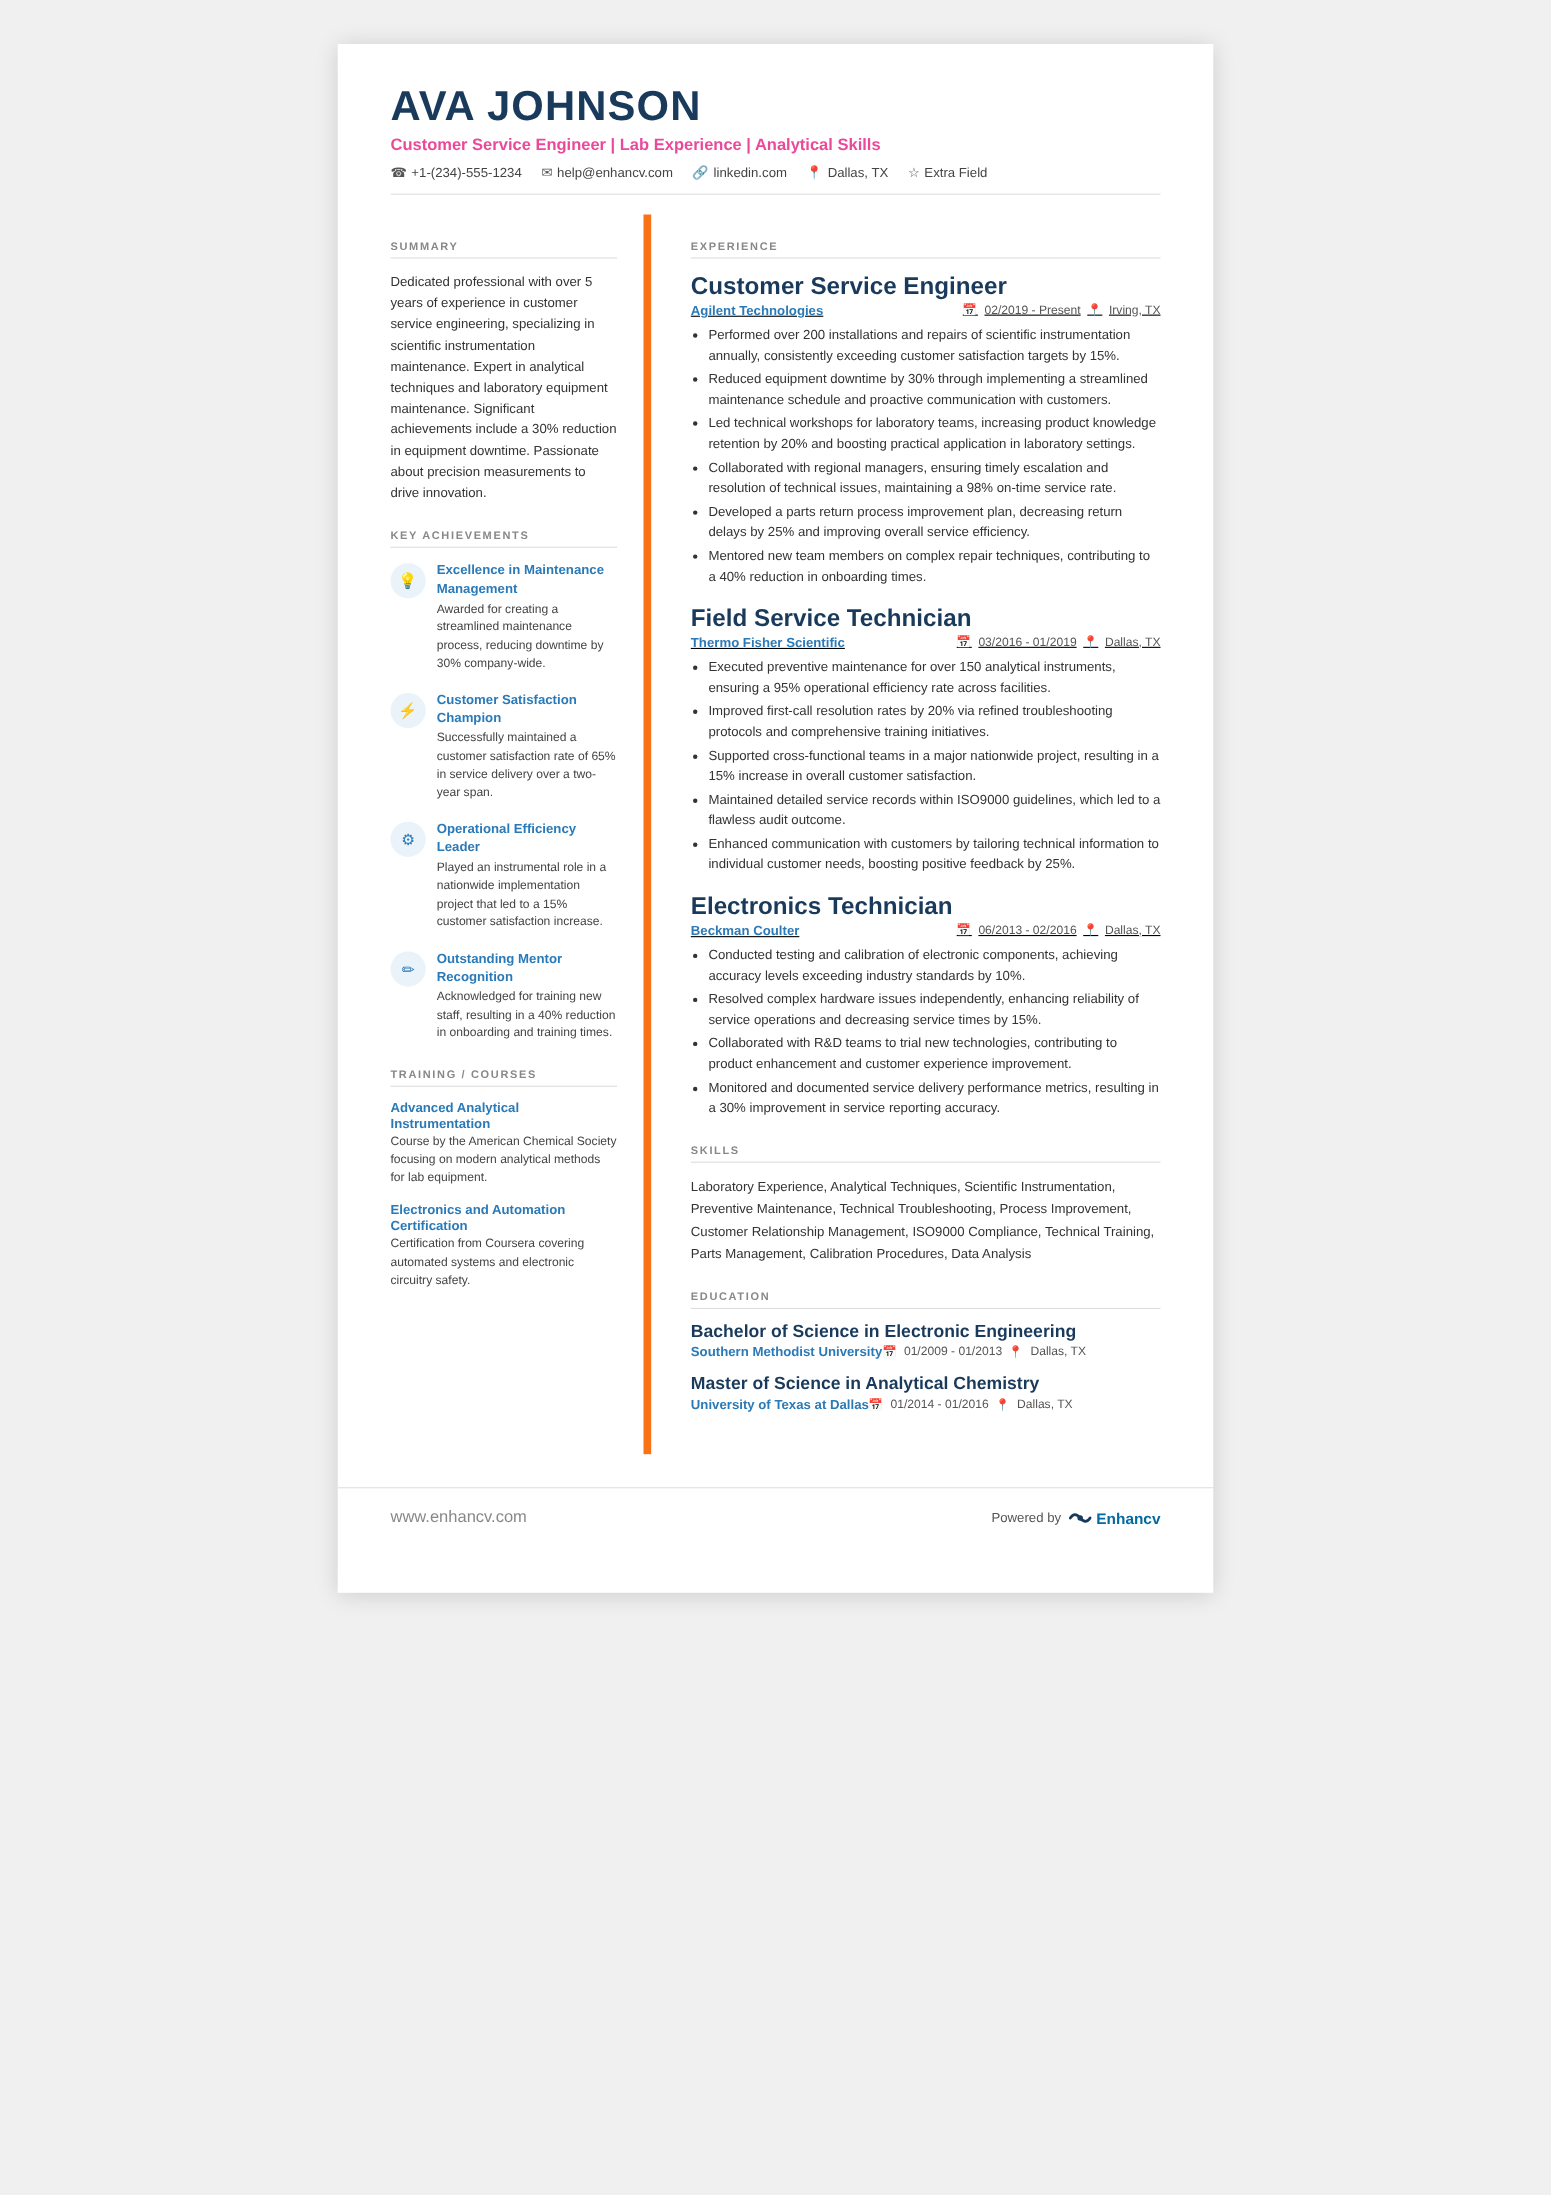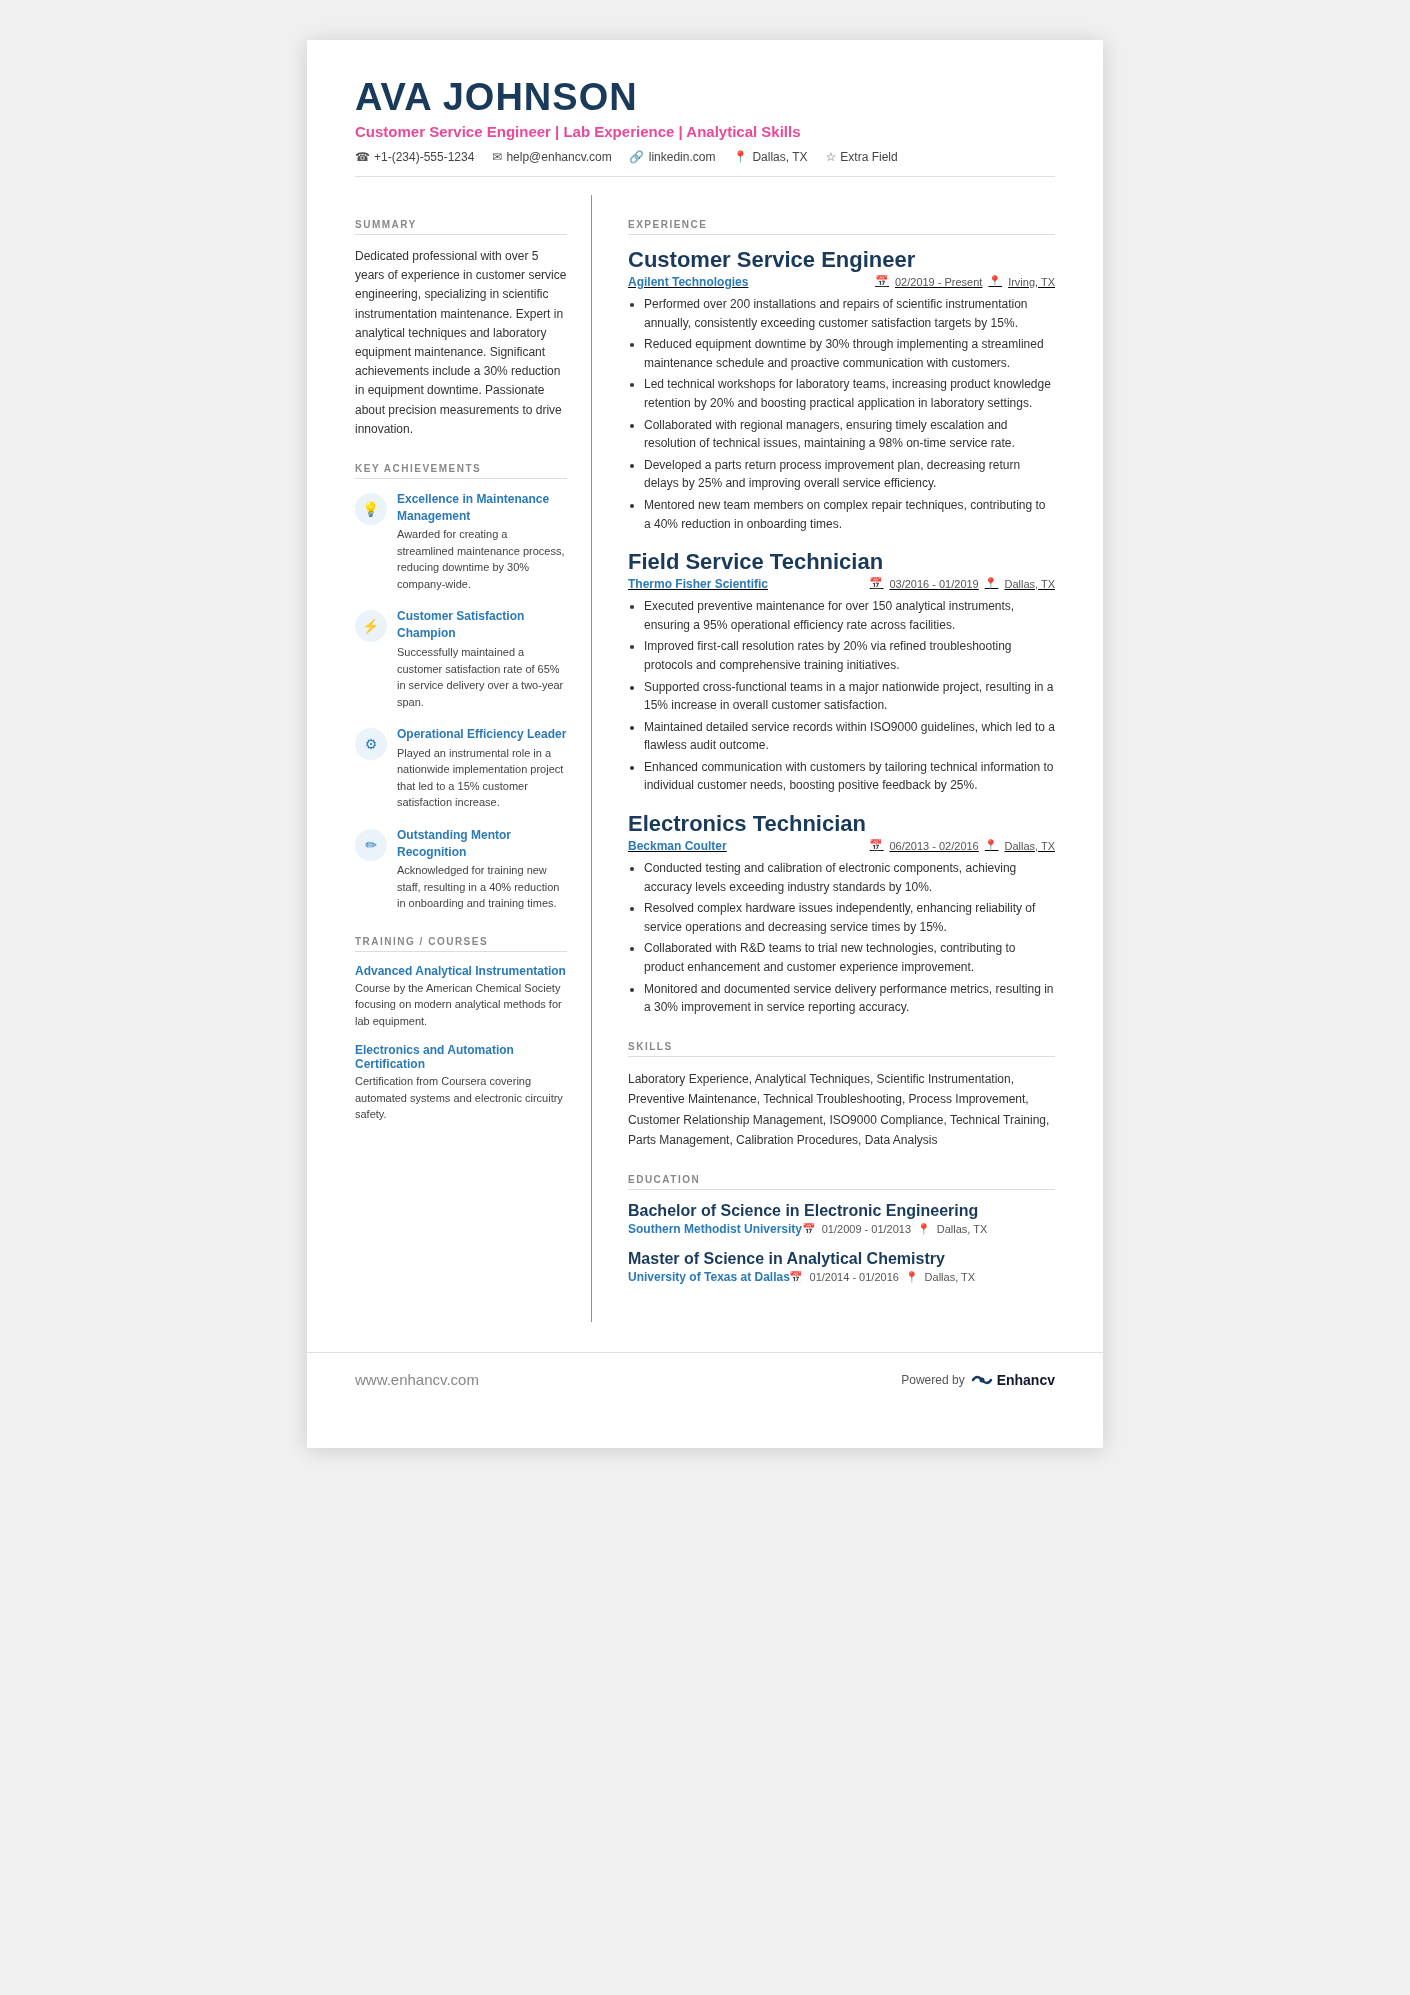--- a/index.html
+++ b/index.html
@@ -53,21 +53,21 @@
       font-size: 12px;
     }
     .main-content {
       display: flex;
       padding: 0;
     }
     .left-col {
       width: 285px;
       min-width: 285px;
       padding: 24px 24px 24px 48px;
-      border-right: 1px solid #f97316;
+      border-right: 7px solid #f97316;
     }
     .right-col {
       flex: 1;
       padding: 24px 48px 24px 36px;
     }
     .section-title {
       font-size: 10px;
       font-weight: 700;
       color: #888;
       letter-spacing: 1.5px;
@@ -205,21 +205,21 @@
       align-items: center;
       gap: 6px;
       font-size: 12px;
       color: #555;
     }
     .enhancv-logo {
       display: flex;
       align-items: center;
       gap: 4px;
       font-weight: 700;
-      color: #0f172a;
+      color: #0369a1;
       font-size: 14px;
     }
     .header-divider {
       height: 1px;
       background: #e0e0e0;
       margin: 12px 0 0 0;
     }
   </style>
 </head>
 <body>

